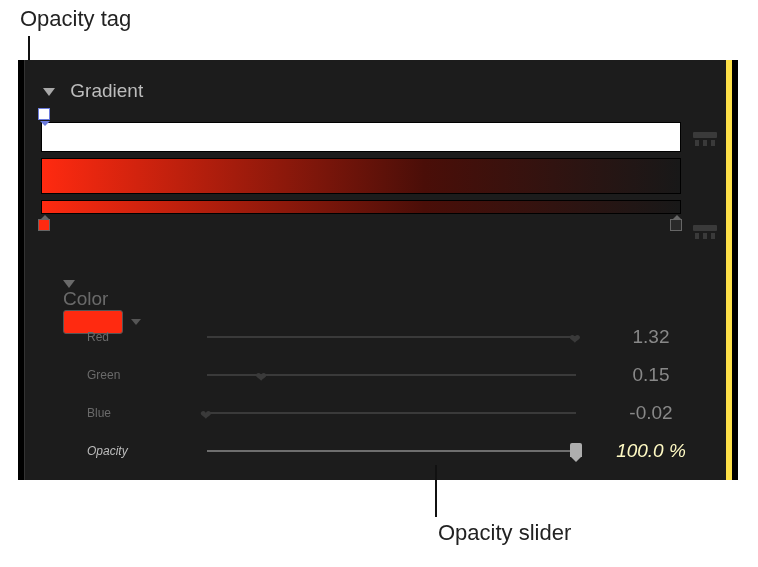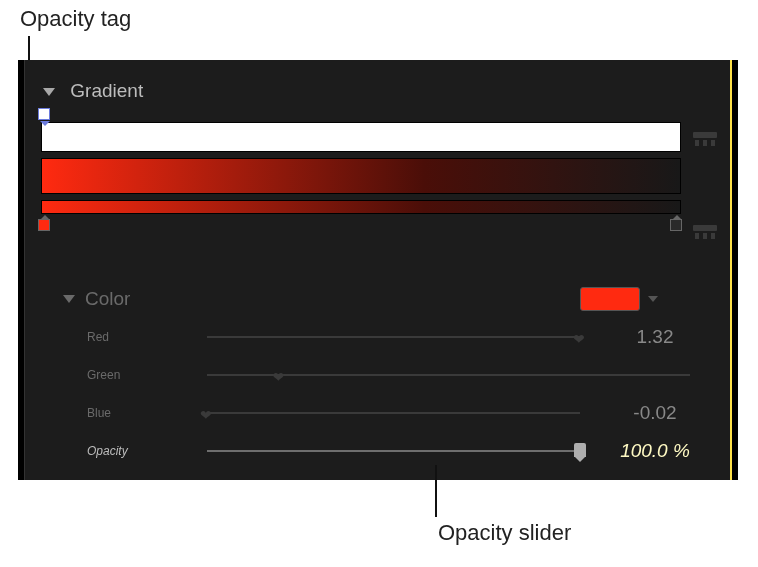--- a/index.html
+++ b/index.html
@@ -33,21 +33,21 @@
       background: #000;
     }
     .panel-inner {
       position: absolute;
       top: 0;
       left: 6px;
       right: 6px;
       bottom: 0;
       background: #1c1c1c;
       border-left: 1px solid #333;
-      border-right: 2px solid #fde047;
+      border-right: 6px solid #fde047;
     }
     .disclosure {
       display: inline-block;
       width: 0;
       height: 0;
       border-left: 6px solid transparent;
       border-right: 6px solid transparent;
       border-top: 8px solid #a8a8a8;
       margin-right: 10px;
       vertical-align: middle;
@@ -230,22 +230,22 @@
     }
     .chevron {
       width: 0;
       height: 0;
       border-left: 5px solid transparent;
       border-right: 5px solid transparent;
       border-top: 6px solid #555;
     }
     .color-header {
       display: flex;
-      align-items: center;
       height: 38px;
+      flex-direction: column;
     }
     .color-header .disclosure {
       border-top-color: #6a6a6a;
     }
     .color-header .label {
       font-size: 19px;
       color: #6a6a6a;
       flex: 1;
     }
     .color-header .value-col {
@@ -320,20 +320,21 @@
           <div class="knob" style="left:calc(100% - 7px);"><span class="knob-heart">❤</span></div>
         </div>
         <div class="value">1.32</div>
       </div>
 
       <div class="row" style="padding-left:24px;">
         <div class="label">Green</div>
         <div class="slider">
           <div class="knob" style="left:calc(15% - 7px);"><span class="knob-heart">❤</span></div>
         </div>
+        <div class="value">0.15</div>
       </div>
 
       <div class="row" style="padding-left:24px;">
         <div class="label">Blue</div>
         <div class="slider">
           <div class="knob" style="left:-7px;"><span class="knob-heart">❤</span></div>
         </div>
         <div class="value">-0.02</div>
       </div>
 

